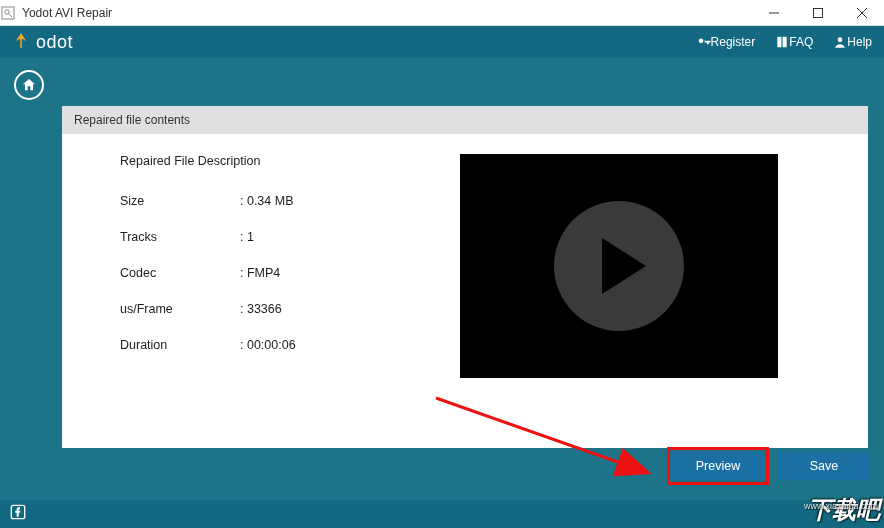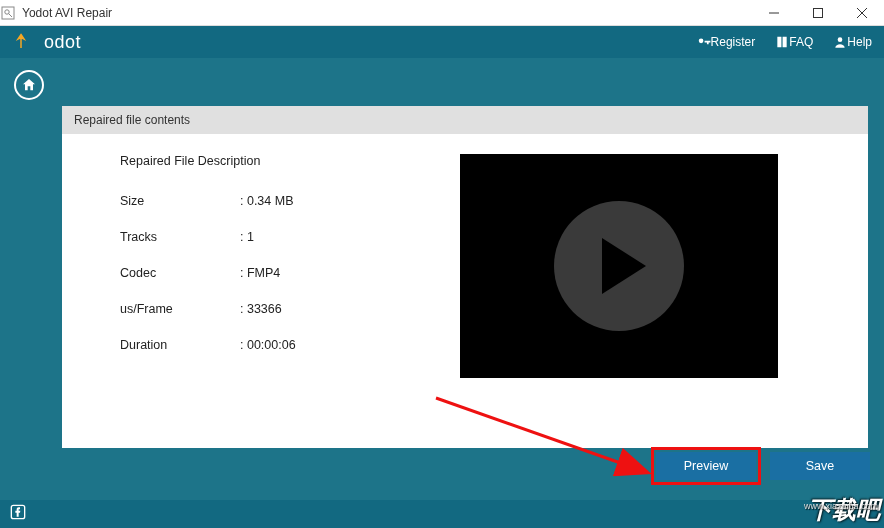--- a/index.html
+++ b/index.html
@@ -6,21 +6,21 @@
     body { width: 884px; height: 528px; background: #fff; overflow: hidden; position: relative; }
 
     
     .titlebar { height: 26px; background: #fff; border-bottom: 1px solid #ddd; display: flex; align-items: center; padding: 0 0; }
     .titlebar-icon { width: 16px; height: 16px; margin-right: 6px; display:inline-flex; align-items:center; justify-content:center; }
     .titlebar-title { font-size: 12px; color: #333; flex: 1; }
     .winbtn { width: 44px; height: 26px; display:flex; align-items:center; justify-content:center; font-size: 14px; color:#333; }
 
     
     .appheader { height: 32px; background: #126981; display:flex; align-items:center; padding: 0 12px; color:#fff; }
-    .logo { display:flex; align-items:center; gap:14px; }
+    .logo { display:flex; align-items:center; gap:6px; }
     .logo-text { font-size: 18px; font-weight: 500; letter-spacing: 0.5px; color:#fff; }
     .header-spacer { flex:1; }
     .header-item { display:flex; align-items:center; margin-left: 20px; font-size: 12px; cursor:pointer; }
     .header-item svg { width:14px; height:14px; fill:#fff; }
 
     
     .mainbg { background:#1d7489; height: calc(528px - 26px - 32px); position:relative; padding: 8px; }
 
     .home-circle { width:30px; height:30px; border:2px solid #fff; border-radius:50%; display:flex; align-items:center; justify-content:center; margin: 4px 0 4px 6px; cursor:pointer; }
     .home-circle svg { width:16px; height:16px; fill:#fff; }
@@ -35,21 +35,21 @@
     .desc-row { display:flex; margin-bottom: 22px; }
     .desc-label { width: 120px; }
     .desc-value { }
 
     .preview-area { width: 318px; height: 224px; background:#000; position:relative; display:flex; align-items:center; justify-content:center; }
     .play-disc { width:130px; height:130px; border-radius:50%; background:#3a3a3a; display:flex; align-items:center; justify-content:center; }
     .play-triangle { width:0; height:0; border-left: 44px solid #000; border-top: 28px solid transparent; border-bottom: 28px solid transparent; margin-left:10px; }
 
     
     .btn-row { position:absolute; right: 14px; bottom: 48px; display:flex; gap: 14px; }
-    .btn { background:#1a6fa3; color:#fff; border: none; width: 100px; height: 28px; font-size: 12.5px; cursor:pointer; display:flex; align-items:center; justify-content:center; position:relative; }
+    .btn { background:#1a6fa3; color:#fff; border: none; width: 92px; height: 28px; font-size: 12.5px; cursor:pointer; display:flex; align-items:center; justify-content:center; position:relative; }
     .btn-highlight { outline: 3px solid #e11; outline-offset: 2px; }
 
     
     .footer { position:absolute; left:0; right:0; bottom:0; height: 28px; background:#126981; display:flex; align-items:center; padding: 0 10px; }
     .footer svg { width:16px; height:16px; fill:#fff; }
 
     
     .arrow-svg { position:absolute; left: 430px; top: 334px; pointer-events:none; }
 
     

